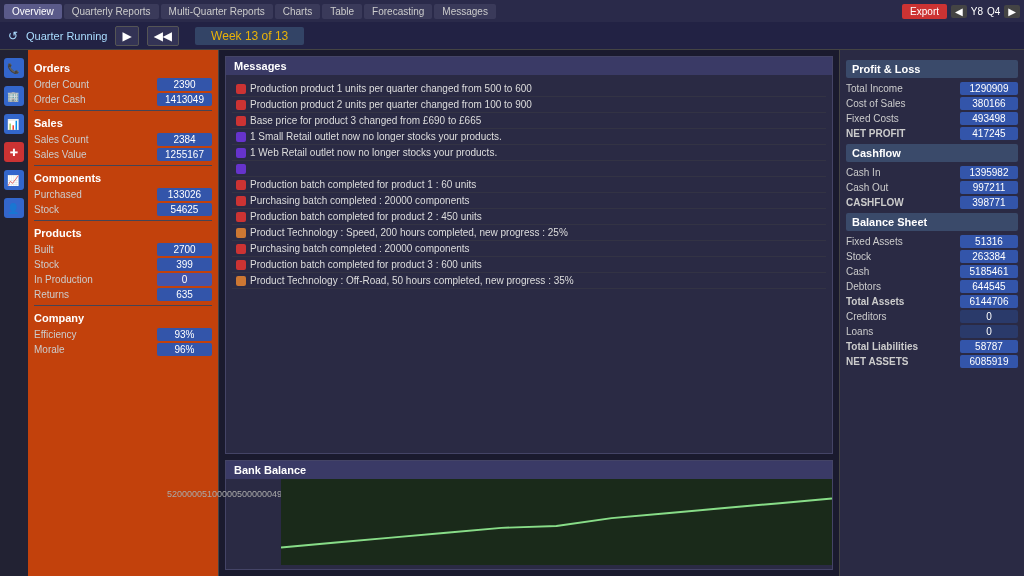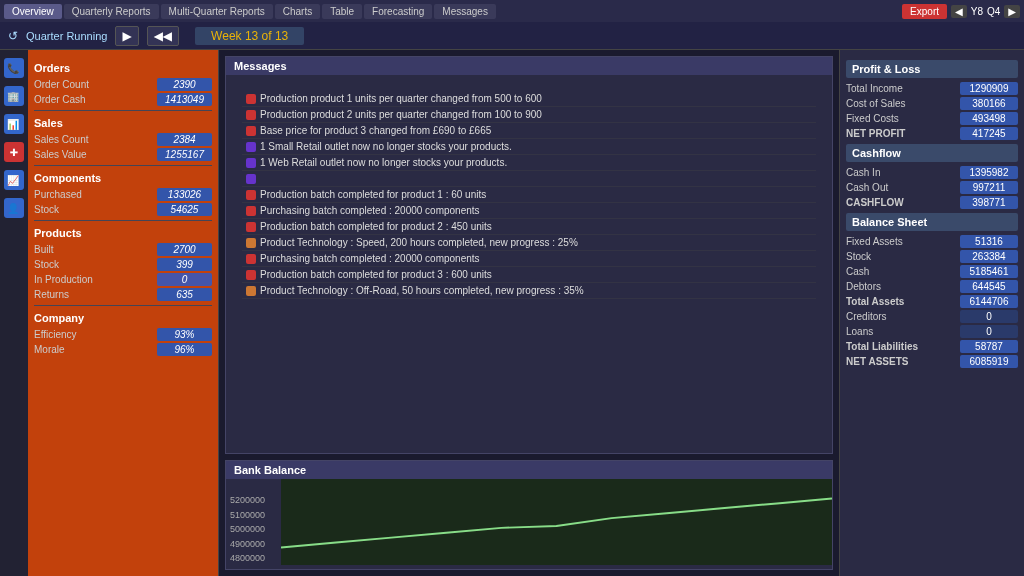--- a/index.html
+++ b/index.html
@@ -157,21 +157,20 @@
       font-size: 10px;
     }
     .data-value {
       background: #3355aa;
       color: #fff;
       padding: 1px 6px;
       border-radius: 2px;
       font-size: 10px;
       min-width: 55px;
       text-align: center;
-      font-style: italic;
     }
     .data-value.zero { background: #4455aa; }
     .divider {
       border: none;
       border-top: 1px solid #445;
       margin: 4px 0;
     }
 
     
     .center-panel {
@@ -192,21 +191,21 @@
     .messages-title {
       background: #3a3a66;
       padding: 3px 8px;
       font-size: 11px;
       font-weight: bold;
       color: #fff;
     }
     .messages-list {
       overflow-y: auto;
       height: calc(100% - 22px);
-      padding: 16px;
+      padding: 6px;
     }
     .message-item {
       display: flex;
       align-items: flex-start;
       gap: 4px;
       padding: 2px 4px;
       font-size: 10px;
       color: #ddd;
       border-bottom: 1px solid #334;
     }
@@ -234,23 +233,23 @@
       color: #fff;
     }
     .chart-area {
       height: calc(100% - 22px);
       display: flex;
       gap: 0;
     }
     .chart-labels {
       width: 55px;
       display: flex;
-      flex-direction: column;
-      justify-content: space-between;
-      padding: 16px 2px 2px 4px;
+      flex-direction: row;
+      justify-content: center;
+      padding: 10px 2px 2px 4px;
       font-size: 9px;
       color: #aaa;
     }
     .chart-canvas {
       flex: 1;
       position: relative;
       overflow: hidden;
       background: #1a2a1a;
     }
     .chart-line {

